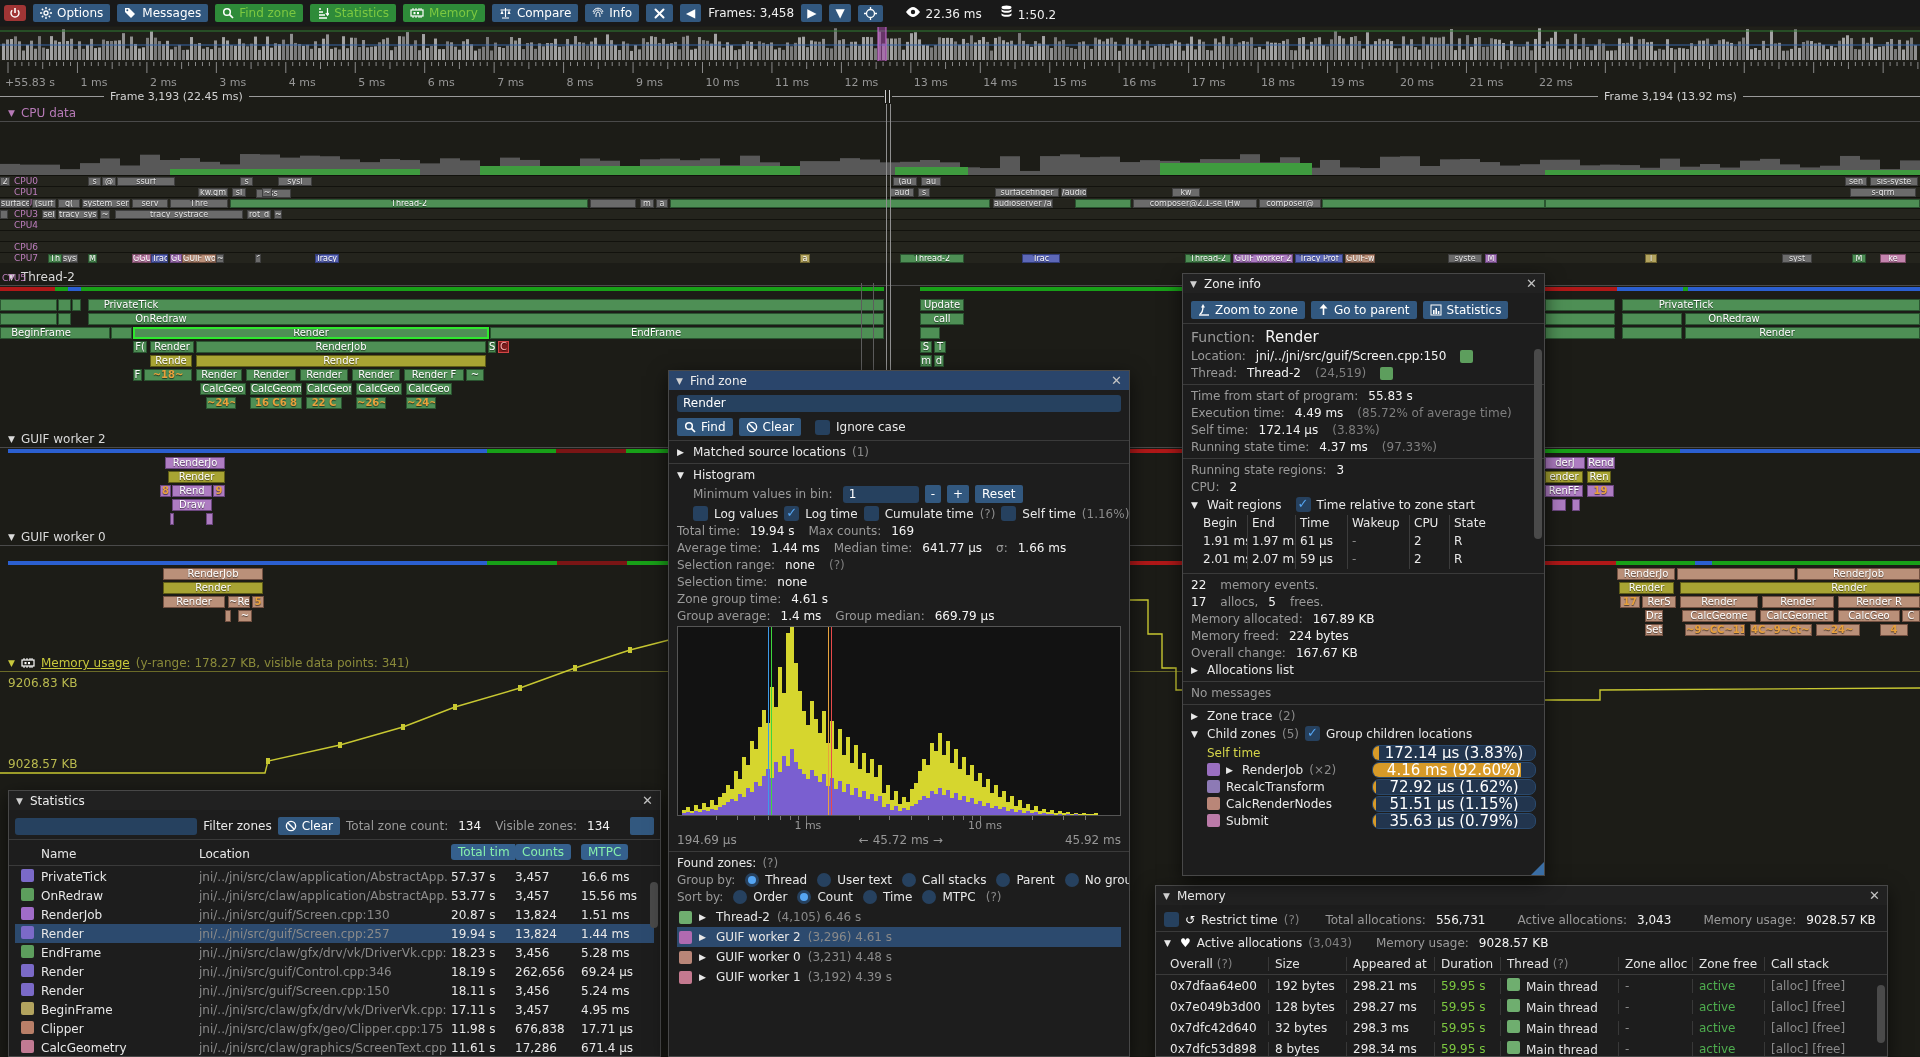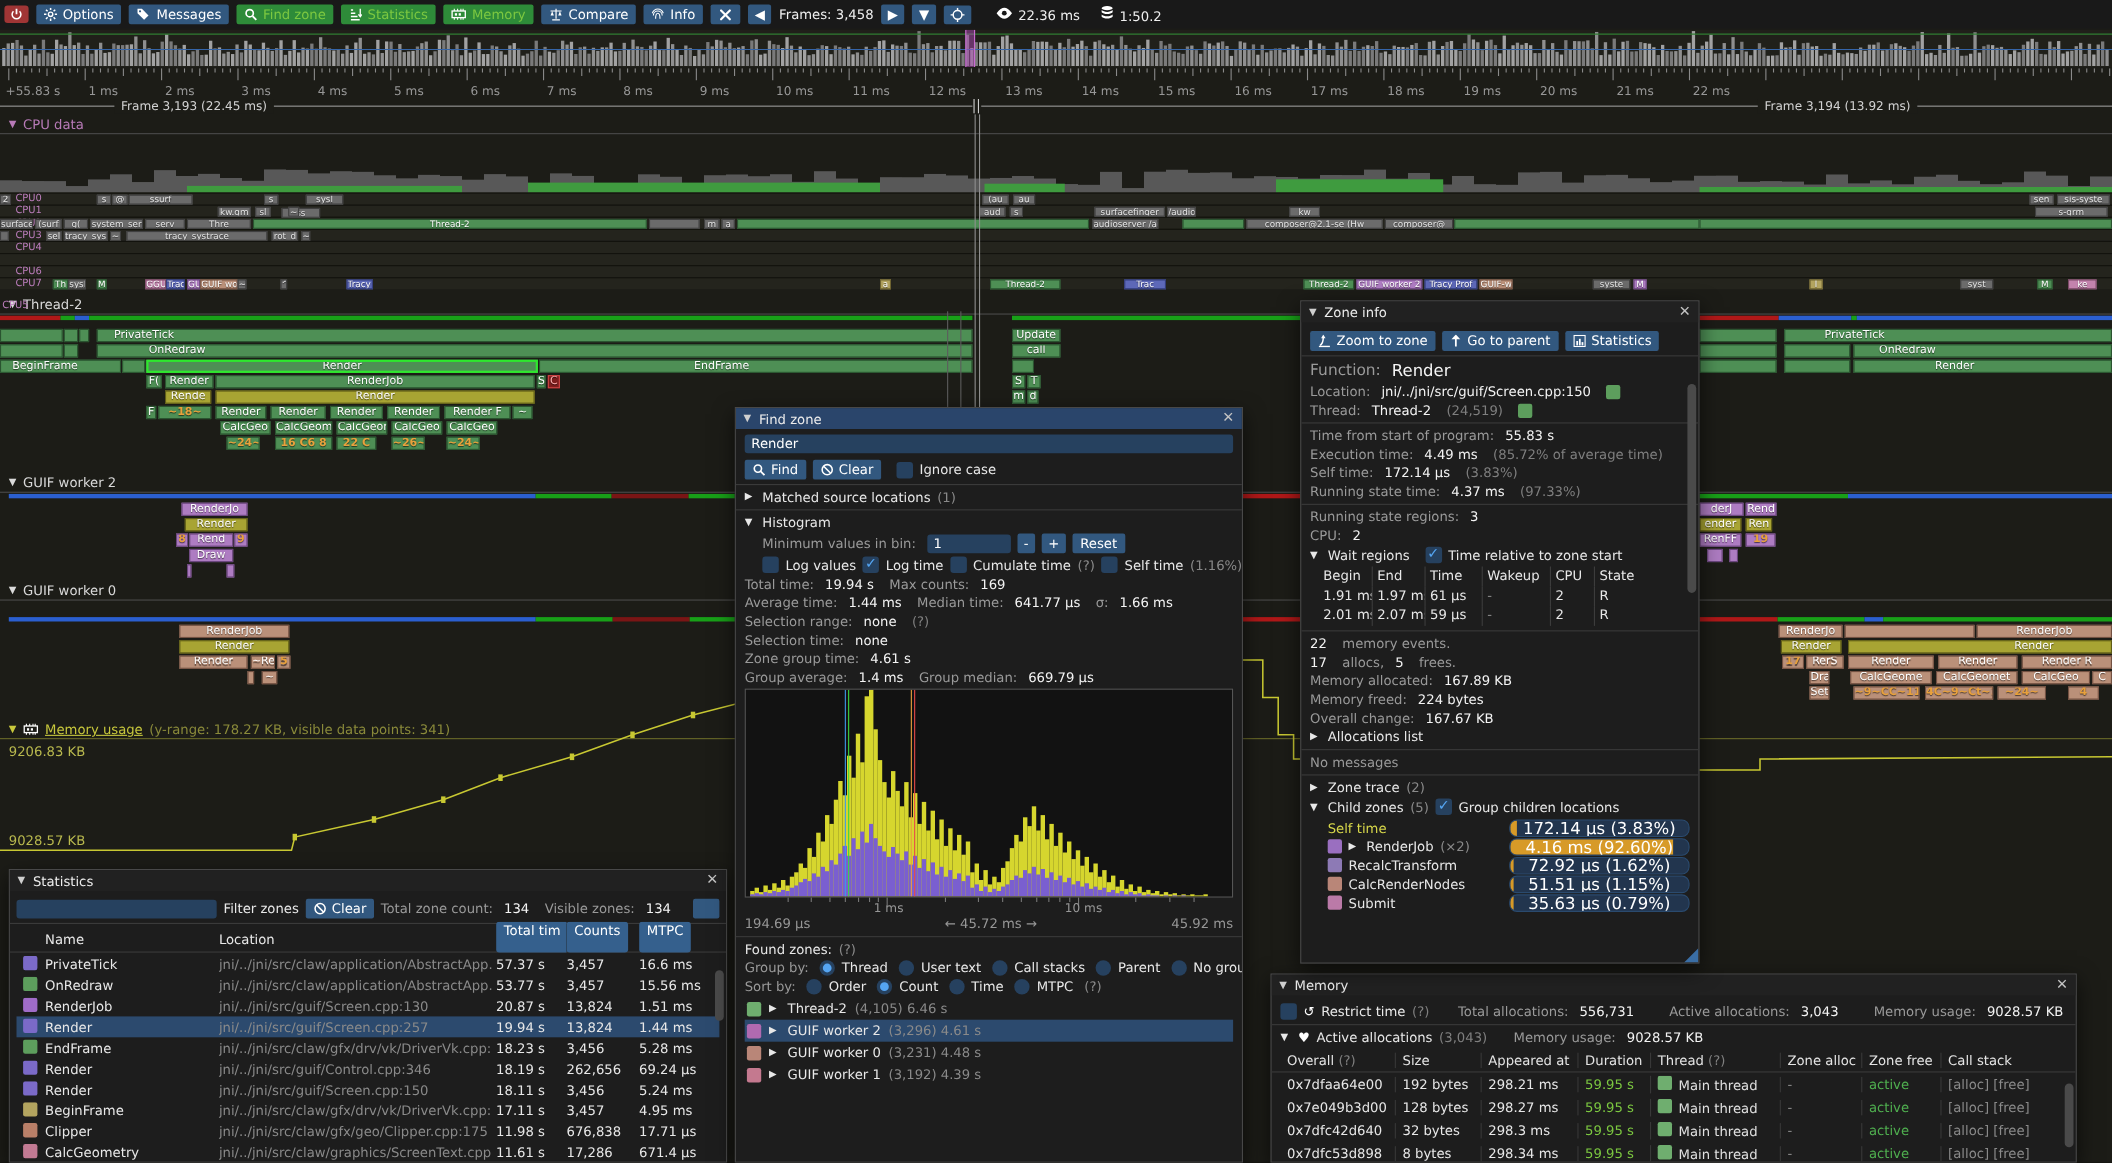--- a/index.html
+++ b/index.html
@@ -84,21 +84,21 @@
   .ticklbl{position:absolute;top:2px;font-size:11px;color:#979797;}
   .rangerow{display:flex;justify-content:space-between;color:#979797;font-size:12px;margin:2px 0;}
   .fzrow{display:flex;align-items:center;gap:7px;height:20px;font-size:12px;padding:0 2px;}
   .fzrow.selrow{background:#2c4a6e;}
 
   
   .stgrid{display:grid;grid-template-columns:26px 158px 252px 64px 66px 74px;align-items:center;height:19px;font-size:12px;}
   .stgrid>div{overflow:hidden;white-space:nowrap;}
   .stgrid .loc{color:#8a8a8a;}
   .stgrid.selrow{background:#2c4a6e;}
-  .pill{background:#35608d;border-radius:3px;padding:0 7px;height:28px;line-height:16px;color:#ffffff;
+  .pill{background:#35608d;border-radius:3px;padding:0 7px;height:16px;line-height:16px;color:#86efac;
         display:inline-block;font-size:12px;overflow:hidden;white-space:nowrap;}
 
   
   .ziTable{display:grid;grid-template-columns:48px 48px 52px 62px 40px 48px;font-size:12px;margin-left:8px;}
   .ziTable>div{padding:1px 4px;border-left:1px solid #3c3c3c;overflow:hidden;white-space:nowrap;height:16px;line-height:15px;}
   .ziTable>div:nth-child(6n+1){border-left:none;}
   .childrow{display:flex;align-items:center;gap:6px;height:17px;font-size:12px;}
   .cbar{position:relative;width:162px;height:14px;background:#22354e;border:1px solid #2a4a6e;border-radius:7px;
         overflow:hidden;flex:none;margin-left:auto;}
   .cbar .fill{position:absolute;left:0;top:0;bottom:0;background:#d79a28;}

